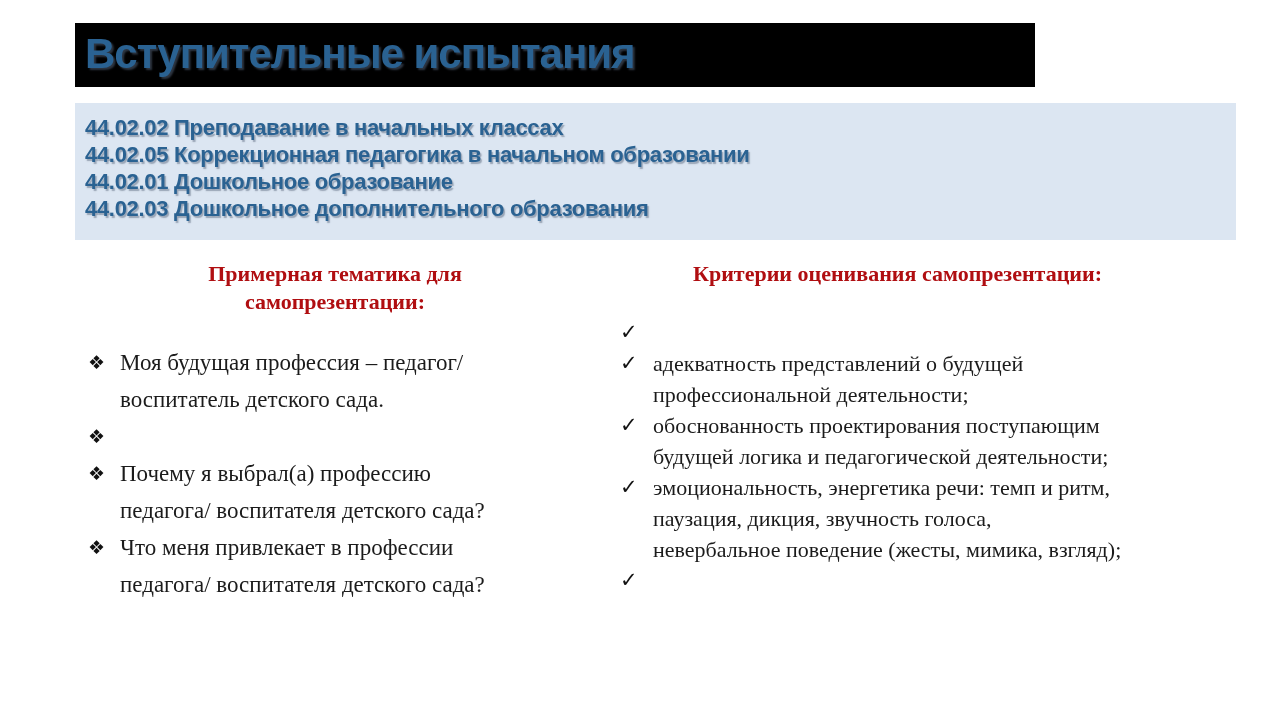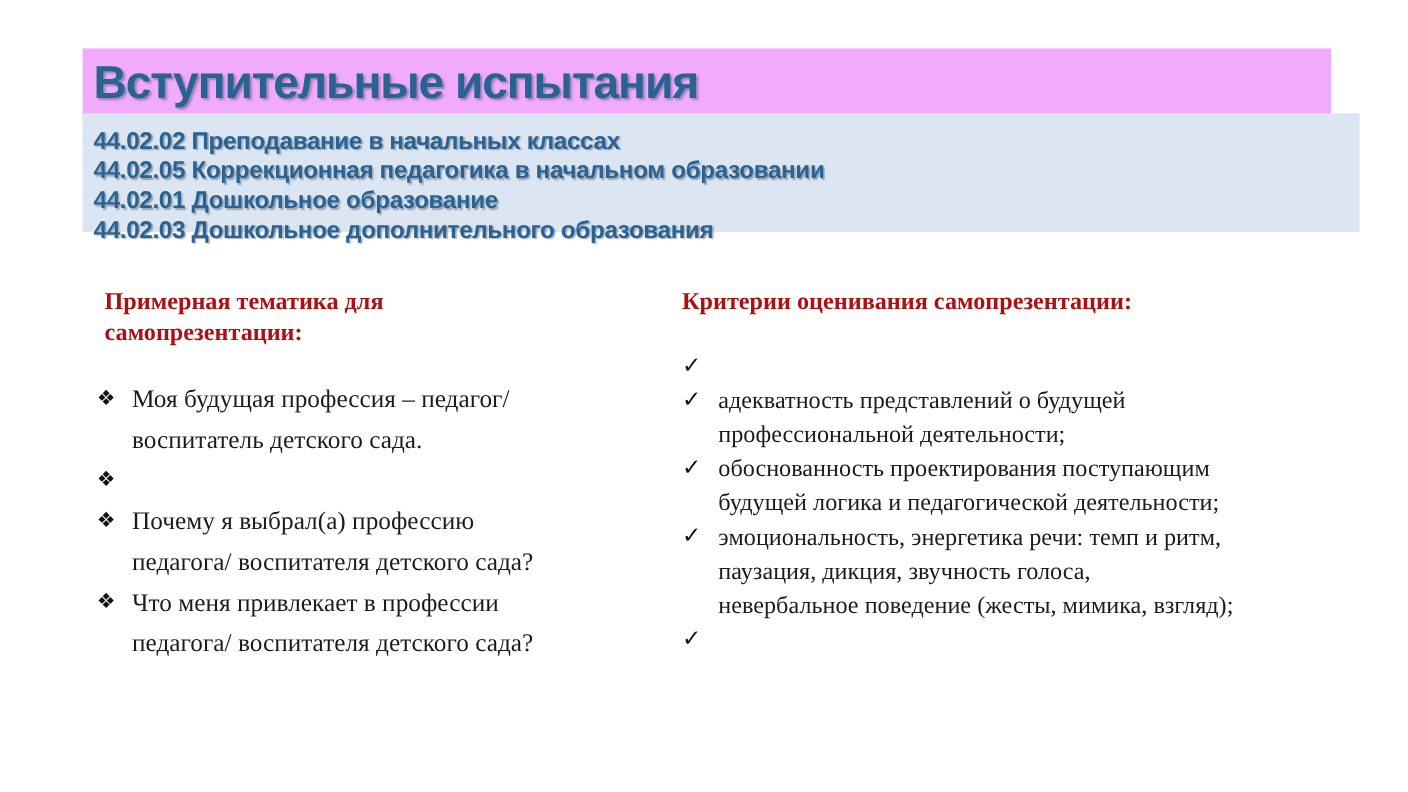--- a/index.html
+++ b/index.html
@@ -11,39 +11,39 @@
   .slide {
     position: relative;
     width: 1280px; height: 720px;
     background: #ffffff;
     overflow: hidden;
   }
 
   
   .title-panel {
     position: absolute;
-    left: 75px; top: 44px;
-    width: 1135px; height: 64px;
-    background: #f0abfc;
+    left: 75px; top: 23px;
+    width: 960px; height: 64px;
+    background: #000000;
     display: flex; align-items: center;
   }
   .slide-title {
     margin: 0 0 2px 10px;
     font-family: "Liberation Sans", sans-serif;
     font-weight: 700;
     font-size: 42px;
     letter-spacing: -1px;
     color: #2a6292;
     text-shadow: 2px 2px 2px rgba(84, 98, 120, 0.55);
     white-space: nowrap;
   }
   .programs-panel {
     position: absolute;
     left: 75px; top: 103px;
-    width: 1161px; height: 108px;
+    width: 1161px; height: 137px;
     background: #dce6f2;
     box-sizing: border-box;
     padding: 11px 0 12px 10px;
   }
   .program-line {
     font-family: "Liberation Sans", sans-serif;
     font-weight: 700;
     font-size: 22px;
     line-height: 27px;
     letter-spacing: -0.3px;
@@ -54,20 +54,21 @@
 
   
   .col-heading {
     position: absolute;
     margin: 0;
     font-family: "Liberation Serif", serif;
     font-weight: 700;
     font-size: 22px;
     line-height: 28px;
     color: #b00e11;
+    text-align: center;
     white-space: pre-line;
   }
   .left-heading  { left: 95px;  top: 260px; width: 480px; }
   .right-heading { left: 620px; top: 260px; width: 555px; }
 
   
   .list { position: absolute; color: #1b1b1b; }
   .topics-list {
     left: 88px; top: 344px;
     width: 505px;

